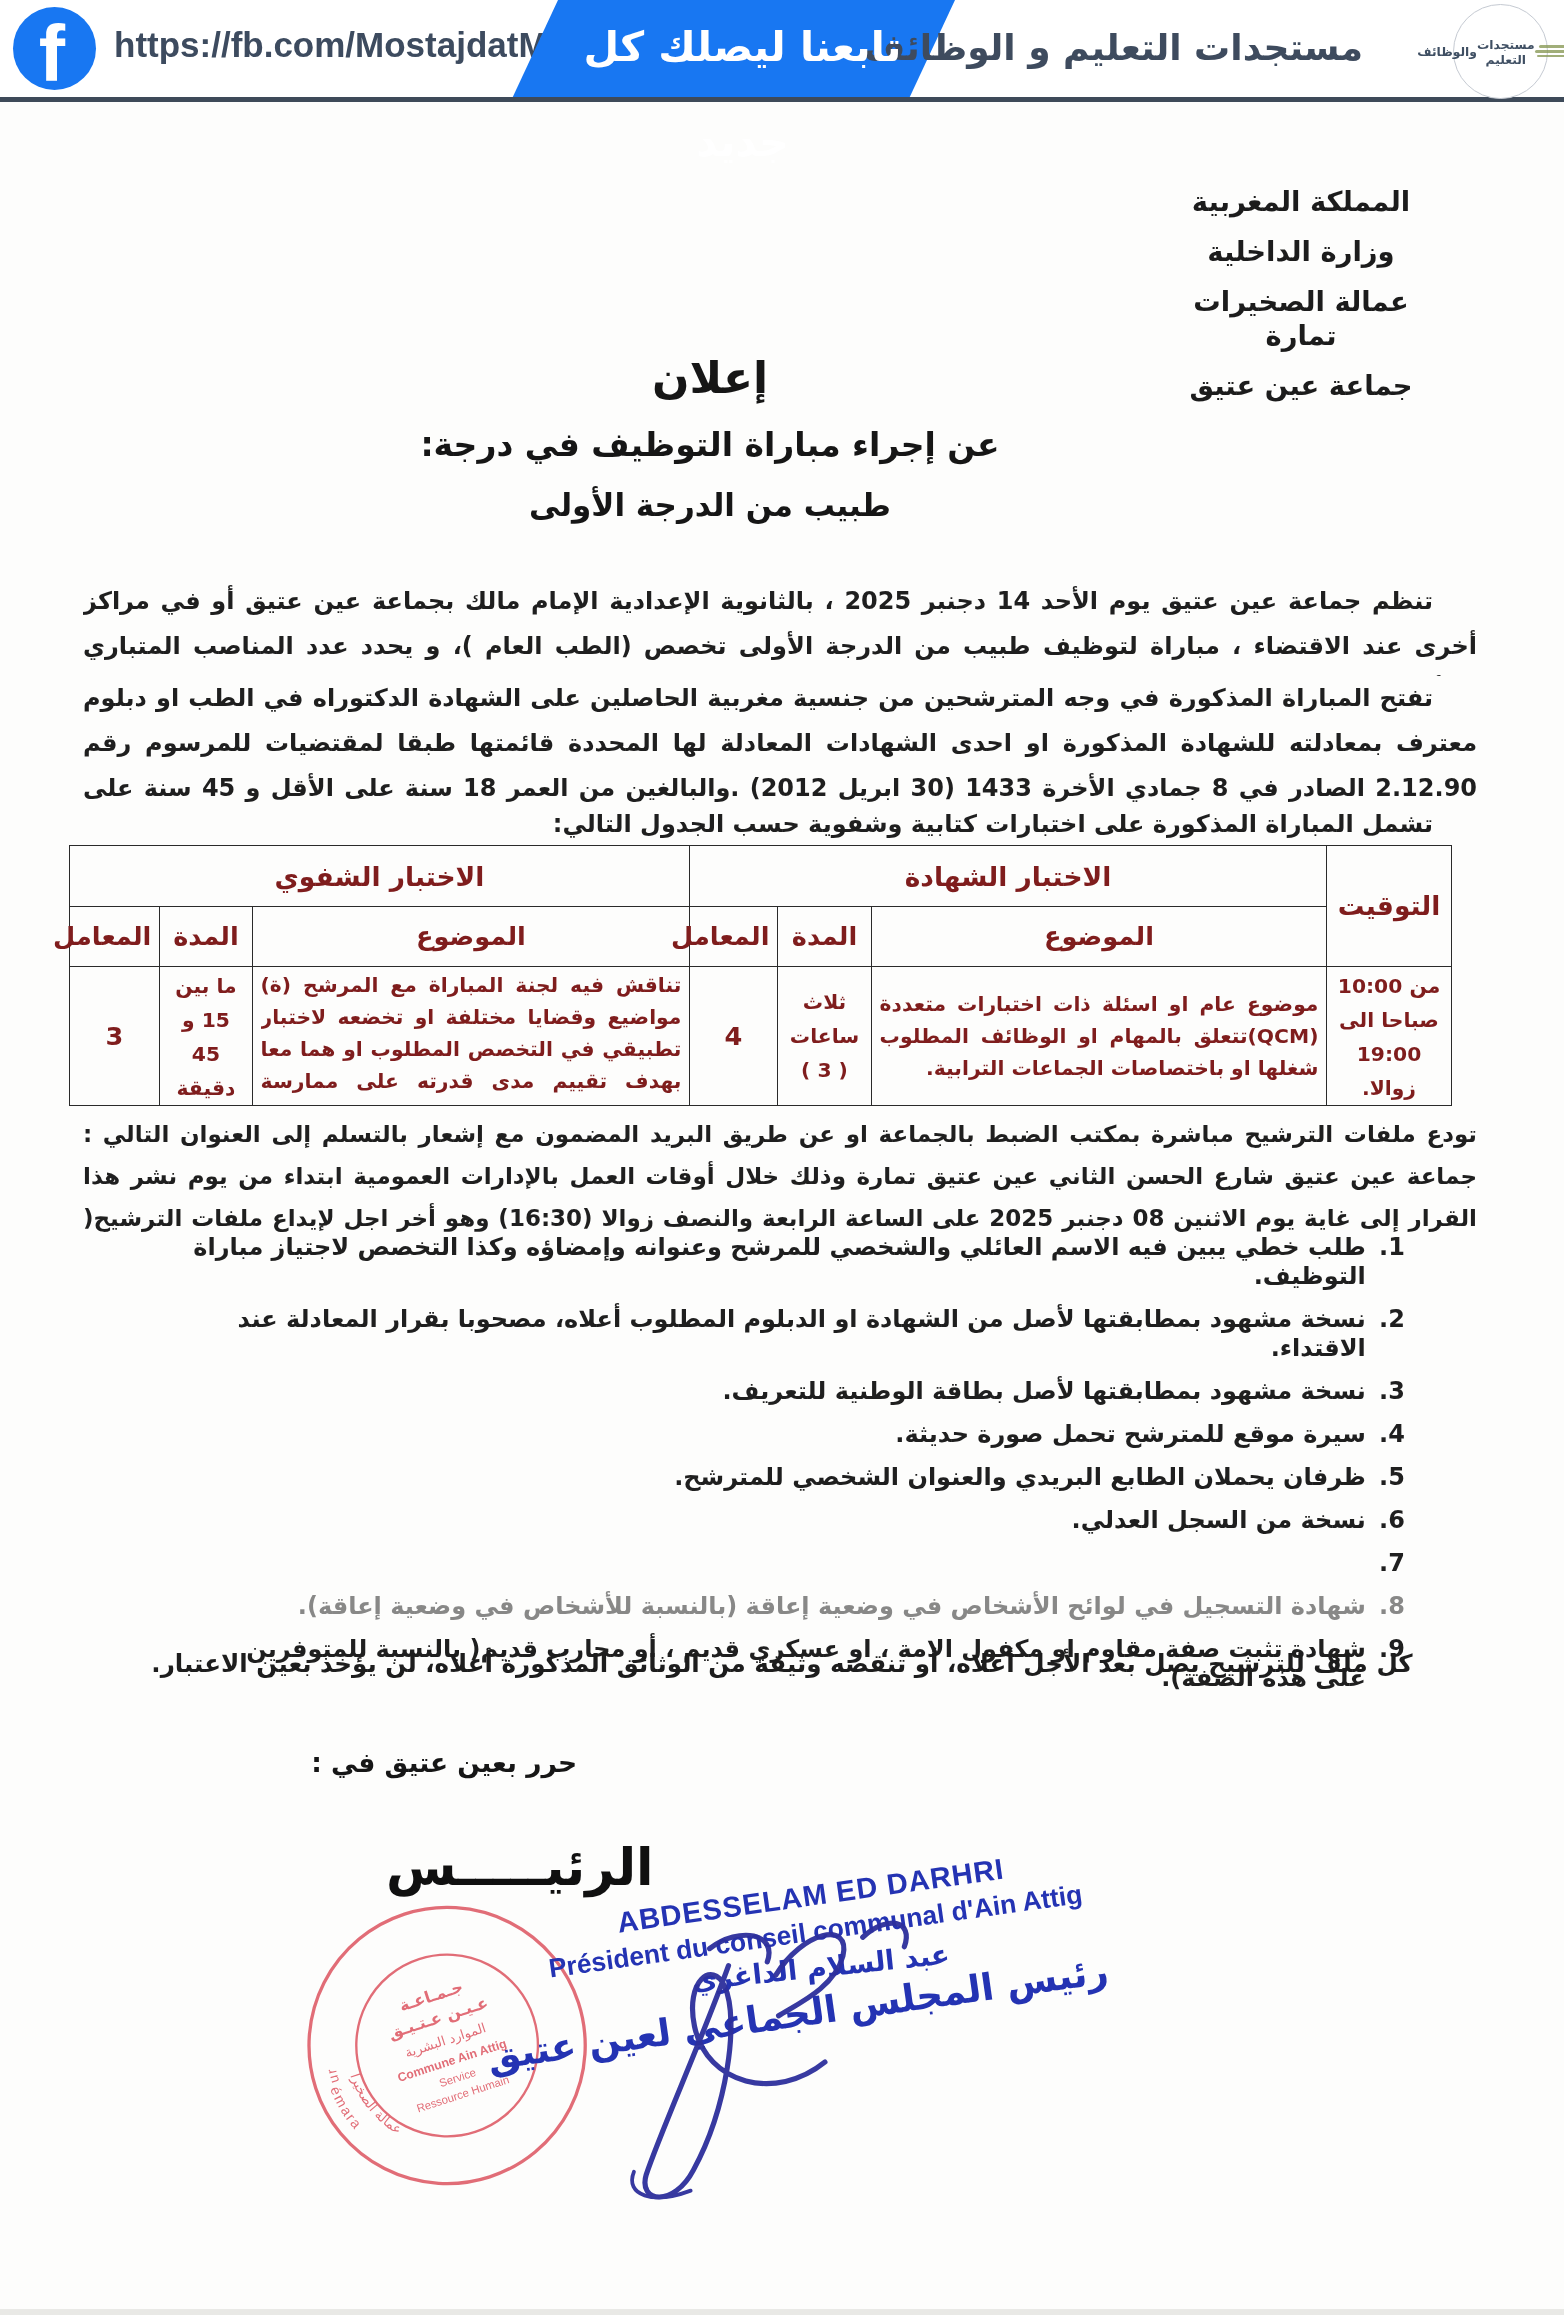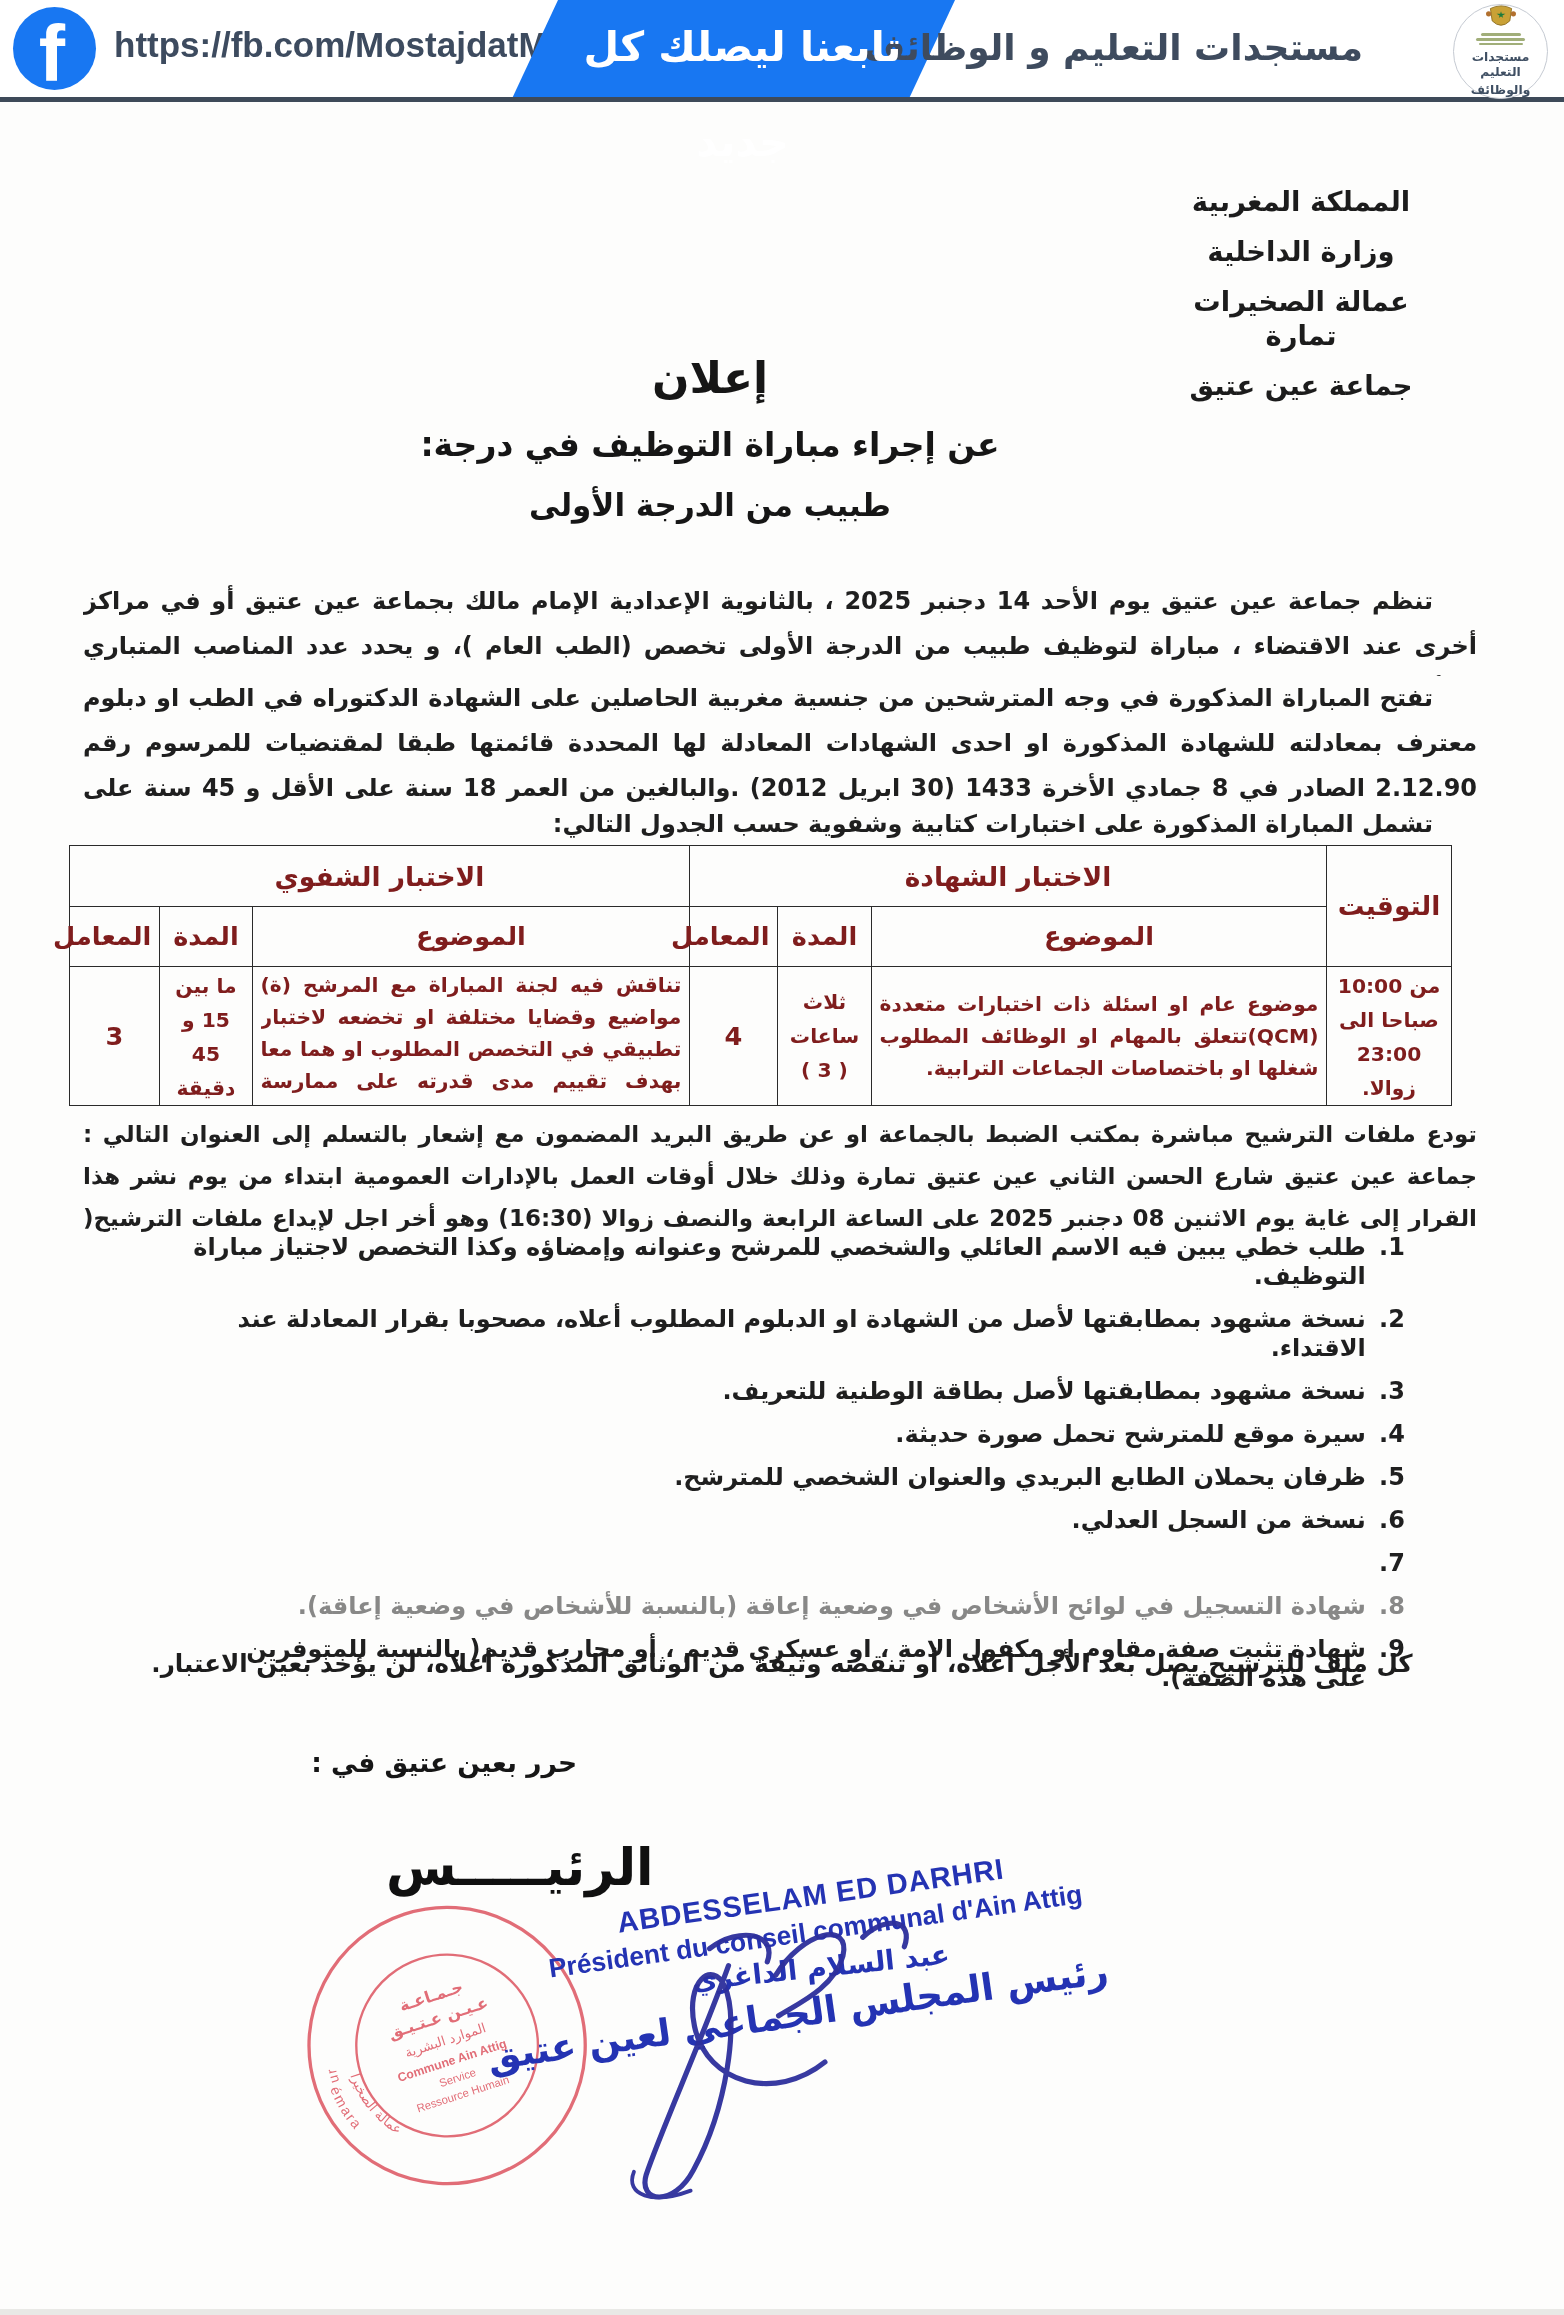--- a/index.html
+++ b/index.html
@@ -10,21 +10,21 @@
   }
   
   .banner{position:absolute;top:0;left:0;width:1564px;height:97px;background:#ffffff;border-bottom:5.7px solid #3e4a59;z-index:5;}
   .fb-circle{position:absolute;left:13.2px;top:6.6px;width:83px;height:83px;border-radius:50%;background:#1877f2;overflow:hidden;}
   .fb-circle span{position:absolute;left:25.6px;top:7.6px;color:#fff;font-family:"Liberation Sans",sans-serif;font-weight:bold;font-size:79px;line-height:79px;}
   .fb-url{position:absolute;left:114px;top:24.6px;direction:ltr;font-family:"Liberation Sans",sans-serif;font-weight:bold;font-size:35px;color:#3d4b5f;white-space:nowrap;}
   .ribbon{position:absolute;left:558px;top:0;width:397px;height:97px;background:#1877f2;transform:skewX(-25deg);transform-origin:top left;}
   .ribbon-text{position:absolute;left:544px;top:0;width:397px;height:97px;line-height:95px;text-align:center;color:#ffffff;font-weight:bold;font-size:41px;z-index:6;}
   .brand-title{position:absolute;right:201px;top:26.5px;font-weight:bold;font-size:36px;color:#3e4b5e;white-space:nowrap;}
   .logo-badge{position:absolute;right:16px;top:3.8px;width:95px;height:95px;border-radius:50%;background:#fff;border:1.9px solid #c5cad2;box-sizing:border-box;z-index:7;
-    display:flex;flex-direction:column;align-items:center;justify-content:center;text-align:center;}
+    display:flex;flex-direction:row;align-items:center;justify-content:center;text-align:center;}
   .logo-badge .tiny-lines i{display:block;height:2.8px;background:#8a9a58;border-radius:1.9px;margin:1.9px auto;opacity:.8;}
   .logo-badge .l1{width:40px;} .logo-badge .l2{width:49px;} .logo-badge .l3{width:44px;}
   .logo-blue{color:#3f4f63;font-weight:bold;font-size:12.3px;line-height:15px;margin-top:2.8px;}
   
   .letterhead{position:absolute;right:135px;top:185px;width:256px;text-align:center;font-weight:bold;font-size:27.4px;color:#1c1c1c;}
   .letterhead div{line-height:34px;margin-bottom:16px;}
   .letterhead .last{margin-top:11.4px;}
   
   .titles{position:absolute;left:407px;top:352px;width:606px;text-align:center;color:#161616;}
   .titles .t1{font-size:44px;font-weight:bold;line-height:51px;}
@@ -134,21 +134,21 @@
     <tr class="sub">
       <th>الموضوع</th>
       <th>المدة</th>
       <th>المعامل</th>
       <th>الموضوع</th>
       <th>المدة</th>
       <th>المعامل</th>
     </tr>
     <tr>
       <td class="cell-center">
-            <div class="clip-c">من 10:00 صباحا الى 23:00 زوالا.</div>
+            <div class="clip-c">من 10:00 صباحا الى 19:00 زوالا.</div>
           </td>
       <td class="cell-just">
             <div class="clip">موضوع عام  او اسئلة ذات اختبارات متعددة (QCM)تتعلق بالمهام  او  الوظائف المطلوب شغلها او باختصاصات الجماعات الترابية.</div>
           </td>
       <td class="cell-center">
             <div class="clip-c">ثلاث ساعات ( 3 )</div>
           </td>
       <td class="cell-center" style="font-size:25.6px;">4</td>
       <td class="cell-just">
             <div class="clip">تناقش فيه لجنة المباراة مع المرشح (ة) مواضيع وقضايا مختلفة او تخضعه لاختبار تطبيقي في التخصص المطلوب او هما معا  بهدف تقييم مدى قدرته على ممارسة المهام او الوظائف المرتبطة بالدرجة المتبارى بشأنها.</div>

